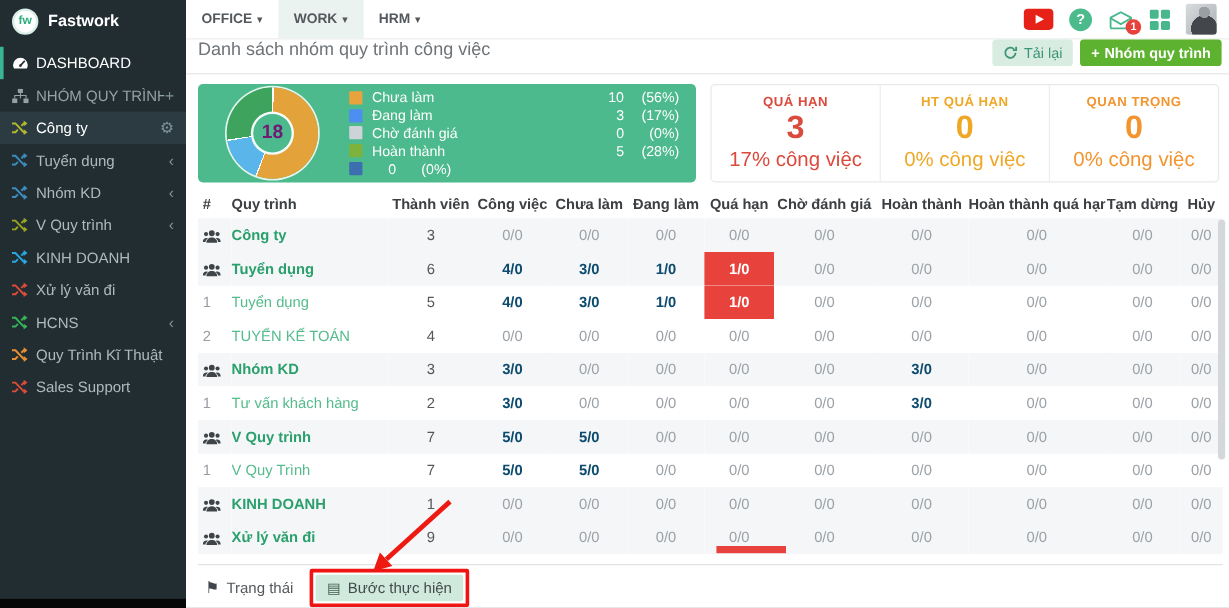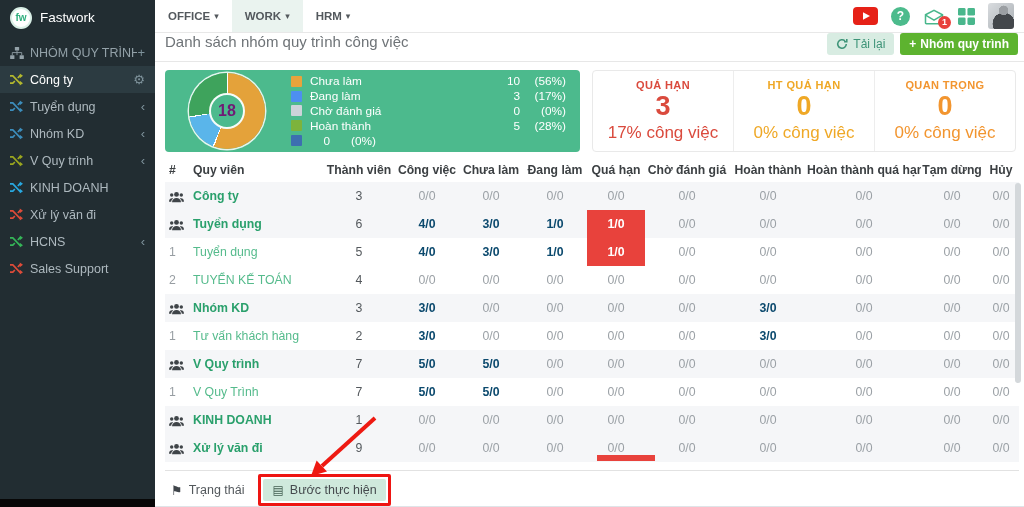--- a/index.html
+++ b/index.html
@@ -6,21 +6,21 @@
   html,body { width:1024px; height:507px; }
   body { font-family:"Liberation Sans","DejaVu Sans",sans-serif; background:#fff; overflow:hidden; }
   .screen { position:relative; width:1024px; height:507px; overflow:hidden; background:#fff; }
 
   
   .sidebar { position:absolute; left:0; top:0; width:155px; height:507px; background:#222d32; z-index:5; }
   .sidebar::after { content:""; position:absolute; left:0; right:0; bottom:0; height:8px; background:#070707; }
   .logo-row { display:flex; align-items:center; gap:8px; height:35px; padding:0 10px; }
   .logo-circle { width:22px; height:22px; border-radius:50%; background:#fff; display:flex; align-items:center; justify-content:center;
                  font-weight:bold; font-size:10px; color:#2fae7d; border:2px solid #d9efe6; }
-  .brand { color:#fff; font-weight:normal; font-size:13.5px; }
+  .brand { color:#fff; font-weight:bold; font-size:13.5px; }
   .search-wrap { margin:6px 10px 8px; position:relative; }
   .search-input { width:100%; height:26px; background:#3b4b54; border:none; border-radius:3px; color:#cfd8dc;
                   font-size:12px; padding:0 26px 0 9px; font-family:inherit; }
   .search-input::placeholder { color:#8fa0a8; }
   .search-btn { position:absolute; right:6px; top:6px; color:#93a3ab; background:none; border:none; cursor:pointer; line-height:0; }
   .s-menu { margin-top:4px; }
   .s-item { display:flex; align-items:center; height:27px; padding:0 10px; color:#aeb9bf; font-size:12.5px; cursor:pointer; }
   .s-item .s-icon { width:20px; flex:0 0 20px; display:inline-flex; align-items:center; line-height:0; }
   .s-item .s-label { flex:1; white-space:nowrap; overflow:hidden; }
   .s-item .s-right { color:#7f939c; font-size:13px; }
@@ -117,20 +117,30 @@
 <body>
 
 <div class="screen">
 
   <aside class="sidebar">
     <div class="logo-row">
       <div class="logo-circle">fw</div>
       <div class="brand">Fastwork</div>
     </div>
     <nav class="s-menu" id="sidebar-menu">
+        <div class="s-item active">
+          <span class="s-icon">
+            <svg width="14" height="11" viewBox="0 0 16 12">
+              <path fill="currentColor" d="M8 1a7 7 0 0 0-7 7c0 1.2.3 2.3.9 3.3h12.2c.6-1 .9-2.1.9-3.3a7 7 0 0 0-7-7z"></path>
+              <line x1="8" y1="8.5" x2="12.2" y2="3.8" stroke="#222d32" stroke-width="1.6"></line>
+              <circle cx="8" cy="8.5" r="1.2" fill="#222d32"></circle>
+            </svg>
+          </span>
+          <span class="s-label">DASHBOARD</span>
+        </div>
         <div class="s-item dim">
           <span class="s-icon">
             <svg width="14" height="12" viewBox="0 0 16 14">
               <g fill="currentColor">
                 <rect x="5.5" width="5" height="4" rx=".6"></rect>
                 <rect y="9.5" width="5" height="4.5" rx=".6"></rect>
                 <rect x="11" y="9.5" width="5" height="4.5" rx=".6"></rect>
               </g>
               <path d="M8 4v2.5M2.5 9.5v-3h11v3M8 6.5v3" fill="none" stroke="currentColor"></path>
             </svg>
@@ -226,20 +236,33 @@
               <g fill="none" stroke="currentColor" stroke-width="2">
                 <path d="M0 3.5h3.5l8.5 9h.5"></path>
                 <path d="M0 12.5h3.5L6 9.8"></path>
                 <path d="M9.6 6.1l2.4-2.6h.5"></path>
               </g>
               <path fill="currentColor" d="M12 .5l4 3-4 3zM12 9.5l4 3-4 3z"></path>
             </svg>
           </span>
           <span class="s-label">HCNS</span>
           <span class="s-right">‹</span>
+        </div>
+        <div class="s-item">
+          <span class="s-icon" style="color: rgb(232, 144, 48);">
+            <svg width="13" height="13" viewBox="0 0 16 16">
+              <g fill="none" stroke="currentColor" stroke-width="2">
+                <path d="M0 3.5h3.5l8.5 9h.5"></path>
+                <path d="M0 12.5h3.5L6 9.8"></path>
+                <path d="M9.6 6.1l2.4-2.6h.5"></path>
+              </g>
+              <path fill="currentColor" d="M12 .5l4 3-4 3zM12 9.5l4 3-4 3z"></path>
+            </svg>
+          </span>
+          <span class="s-label">Quy Trình Kĩ Thuật</span>
         </div>
         <div class="s-item">
           <span class="s-icon" style="color: rgb(221, 75, 57);">
             <svg width="13" height="13" viewBox="0 0 16 16">
               <g fill="none" stroke="currentColor" stroke-width="2">
                 <path d="M0 3.5h3.5l8.5 9h.5"></path>
                 <path d="M0 12.5h3.5L6 9.8"></path>
                 <path d="M9.6 6.1l2.4-2.6h.5"></path>
               </g>
               <path fill="currentColor" d="M12 .5l4 3-4 3zM12 9.5l4 3-4 3z"></path>
@@ -379,21 +402,21 @@
             <col style="width:58px">
             <col style="width:84px">
           <col style="width:78px">
             <col style="width:114px">
             <col style="width:62px">
             <col style="width:36px">
         </colgroup>
         <thead>
             <tr id="thead-row">
               <th class="l" style="padding-left: 4px;">#</th>
-              <th class="l">Quy viên</th>
+              <th class="l">Quy trình</th>
               <th class="c">Thành viên</th>
               <th class="c">Công việc</th>
               <th class="c">Chưa làm</th>
               <th class="c">Đang làm</th>
               <th class="c">Quá hạn</th>
               <th class="c">Chờ đánh giá</th>
               <th class="c">Hoàn thành</th>
               <th class="c">Hoàn thành quá hạn</th>
               <th class="c">Tạm dừng</th>
               <th class="c">Hủy</th>

